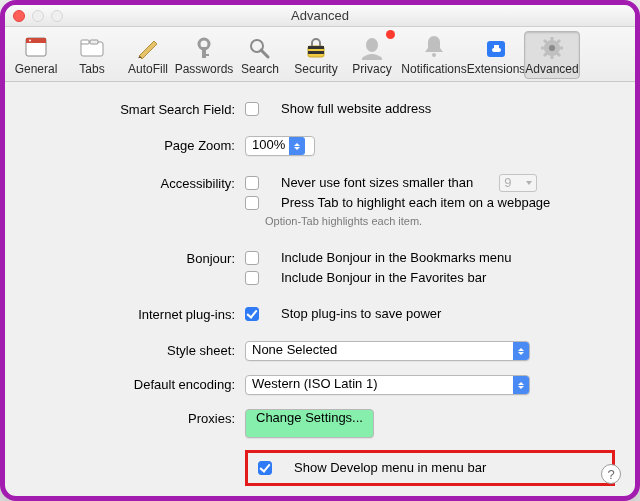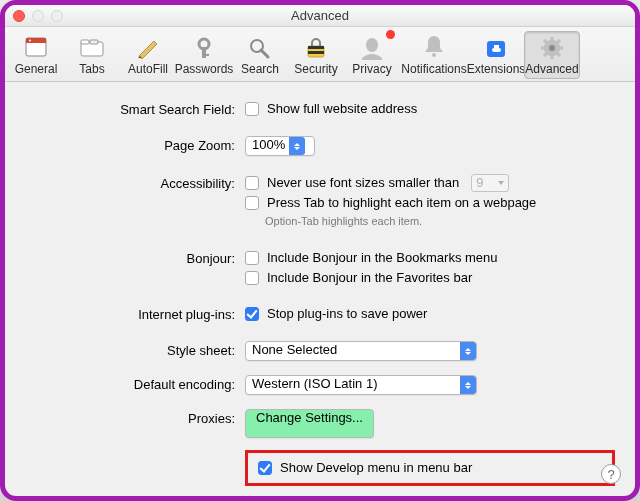--- a/index.html
+++ b/index.html
@@ -15,32 +15,32 @@
   .toolbar { display:flex; background:linear-gradient(#f7f7f7,#ececec); border-bottom:1px solid #c7c7c7; padding: 4px 3px 2px 3px; }
   .tool { width:56px; display:flex; flex-direction:column; align-items:center; gap:2px; padding:4px 0 2px 0; border:1px solid transparent; border-radius:4px; cursor:default; }
   .tool.selected { background:#dedede; border:1px solid #b8b8b8; box-shadow: inset 0 1px 2px rgba(0,0,0,.15); }
   .tool-label { font-size:12px; color:#2b2b2b; }
   .tool svg { width:28px; height:24px; }
   .content { padding: 18px 20px 0 20px; }
   .row { display:flex; align-items:flex-start; margin-bottom: 4px; }
   .label-col { width: 220px; text-align:right; padding-right: 10px; padding-top:2px; color:#000; }
   .field-col { flex:1; display:flex; flex-direction:column; gap:2px; }
   .field-col.inline { flex-direction:row; align-items:center; }
-  .ck { display:flex; align-items:center; gap:8px; line-height:18px; }
+  .ck { display:flex; align-items:center; gap:22px; line-height:18px; }
   .ck input[type=checkbox]{ width:14px; height:14px; appearance:none; border:1px solid #a8a8a8; border-radius:3px; background:#fff; position:relative; }
   .ck input[type=checkbox]:checked{ background:#2f7bf6; border-color:#2f7bf6; }
   .ck input[type=checkbox]:checked::after{ content:""; position:absolute; left:3px; top:0px; width:4px; height:8px; border:solid #fff; border-width:0 2px 2px 0; transform:rotate(40deg); }
   .hint { font-size:11px; color:#7a7a7a; padding-left: 20px; margin-top:1px; margin-bottom:4px; }
   .group-gap { height: 14px; }
   .select { display:inline-flex; align-items:flex-start; background:#fff; border:1px solid #b8b8b8; border-radius:4px; height:20px; min-width:60px; padding: 0 0 0 6px; box-shadow: 0 1px 1px rgba(0,0,0,.05); }
   .select .arrows { width:16px; height:18px; margin-left:4px; background:#4a8af4; border-radius:0 3px 3px 0; display:flex; flex-direction:column; align-items:center; justify-content:center; gap:1px;}
   .select .arrows::before,.select .arrows::after{content:"";width:0;height:0;border-left:3px solid transparent;border-right:3px solid transparent;}
   .select .arrows::before{border-bottom:3px solid #fff;}
   .select .arrows::after{border-top:3px solid #fff;}
-  .select-wide { width: 232px; justify-content: space-between; }
+  .select-wide { width: 285px; justify-content: space-between; }
   .smallnum { width:38px; height:18px; border:1px solid #c4c4c4; border-radius:3px; background:#f4f4f4; color:#b0b0b0; font-size:12px; display:inline-flex; align-items:center; padding:0 4px; margin-left:4px; justify-content:space-between;}
   .smallnum::after{content:"";width:0;height:0;border-left:3px solid transparent;border-right:3px solid transparent;border-top:4px solid #b0b0b0; margin-left:2px;}
   .btn { background:#86efac; border:1px solid #b8b8b8; border-radius:4px; height:29px; padding:0 10px; display:inline-flex; box-shadow:0 1px 1px rgba(0,0,0,.07); }
   .highlight-box { border:3px solid #e21a1a; padding:6px 10px; display:inline-block; margin-top:8px; }
   .help { position:absolute; right:14px; bottom:12px; width:20px; height:20px; border-radius:50%; border:1.5px solid #9a9a9a; color:#6a6a6a; display:flex; align-items:center; justify-content:center; font-size:13px; background:#fff; }
   .badge { position:absolute; top:-2px; right:4px; width:9px; height:9px; border-radius:50%; background:#ff3b30; }
   .relpos { position:relative;text-align:right; }
 </style>
 </head>
 <body>

